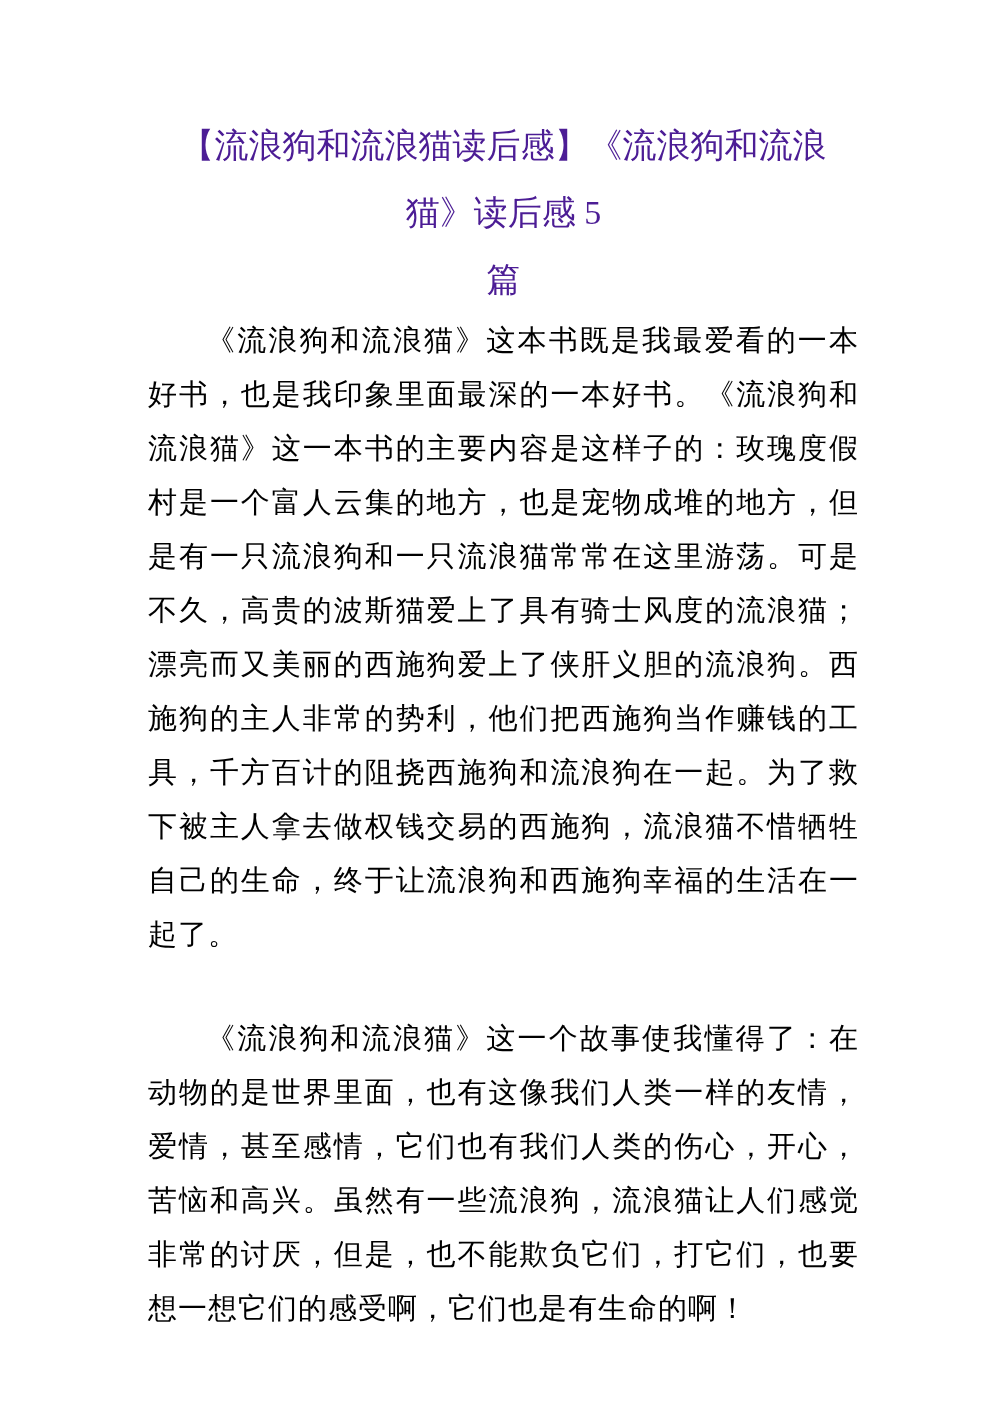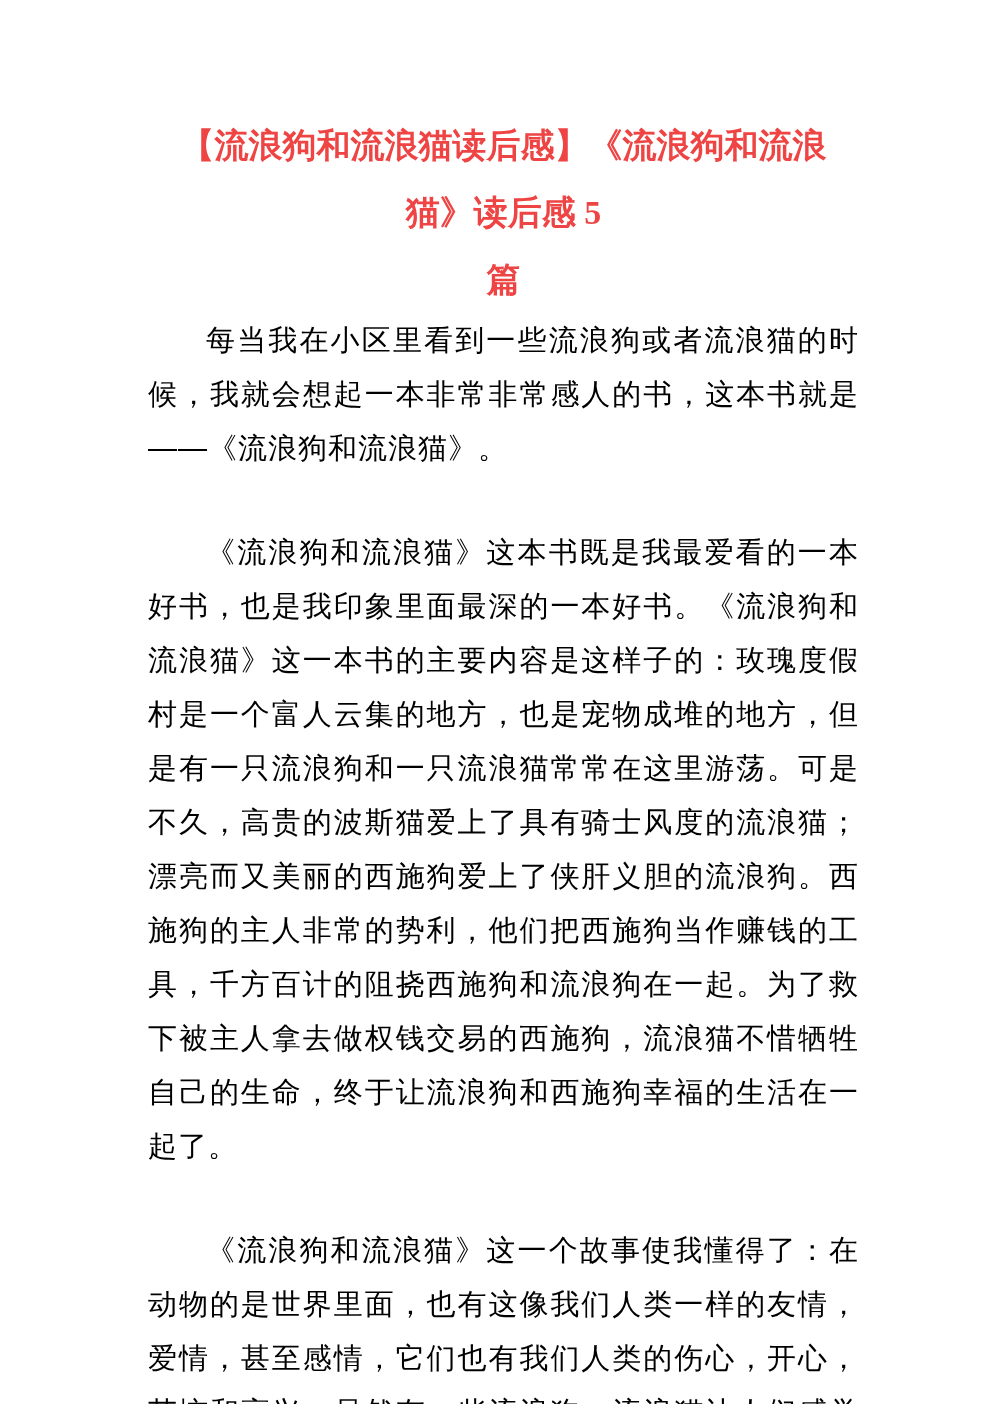--- a/index.html
+++ b/index.html
@@ -15,26 +15,26 @@
   .page {
     box-sizing: border-box;
     width: 993px;
     height: 1404px;
     background: #ffffff;
     color: #000000;
     padding: 112px 134px 0 148px;
   }
   .doc-title {
     font-family: "Liberation Serif", serif;
-    font-weight: bold;
+    font-weight: normal;
     font-size: 34px;
     line-height: 67px;
     text-align: center;
     margin: 0;
-    color: #ef4444;
+    color: #4c1d95;
   }
   .doc-title .title-line {
     display: block;
   }
   .subheading {
     font-family: "Liberation Sans", sans-serif;
     font-size: 29px;
     line-height: 54px;
     margin: 0 0 34px 0;
     text-indent: 1.2em;
@@ -55,19 +55,18 @@
 <body>
 
 <div class="page">
 
   <h1 class="doc-title">
     <span class="title-line">【流浪狗和流浪猫读后感】《流浪狗和流浪猫》读后感 5</span>
     <span class="title-line">篇</span>
   </h1>
 
 
-  <p class="body-para">每当我在小区里看到一些流浪狗或者流浪猫的时候，我就会想起一本非常非常感人的书，这本书就是 ——《流浪狗和流浪猫》。</p>
 
   <p class="body-para">《流浪狗和流浪猫》这本书既是我最爱看的一本好书，也是我印象里面最深的一本好书。《流浪狗和流浪猫》这一本书的主要内容是这样子的：玫瑰度假村是一个富人云集的地方，也是宠物成堆的地方，但是有一只流浪狗和一只流浪猫常常在这里游荡。可是不久，高贵的波斯猫爱上了具有骑士风度的流浪猫；漂亮而又美丽的西施狗爱上了侠肝义胆的流浪狗。西施狗的主人非常的势利，他们把西施狗当作赚钱的工具，千方百计的阻挠西施狗和流浪狗在一起。为了救下被主人拿去做权钱交易的西施狗，流浪猫不惜牺牲自己的生命，终于让流浪狗和西施狗幸福的生活在一起了。</p>
 
   <p class="body-para">《流浪狗和流浪猫》这一个故事使我懂得了：在动物的是世界里面，也有这像我们人类一样的友情，爱情，甚至感情，它们也有我们人类的伤心，开心，苦恼和高兴。虽然有一些流浪狗，流浪猫让人们感觉非常的讨厌，但是，也不能欺负它们，打它们，也要想一想它们的感受啊，它们也是有生命的啊！</p>
 
 </div>
 
 </body></html>

